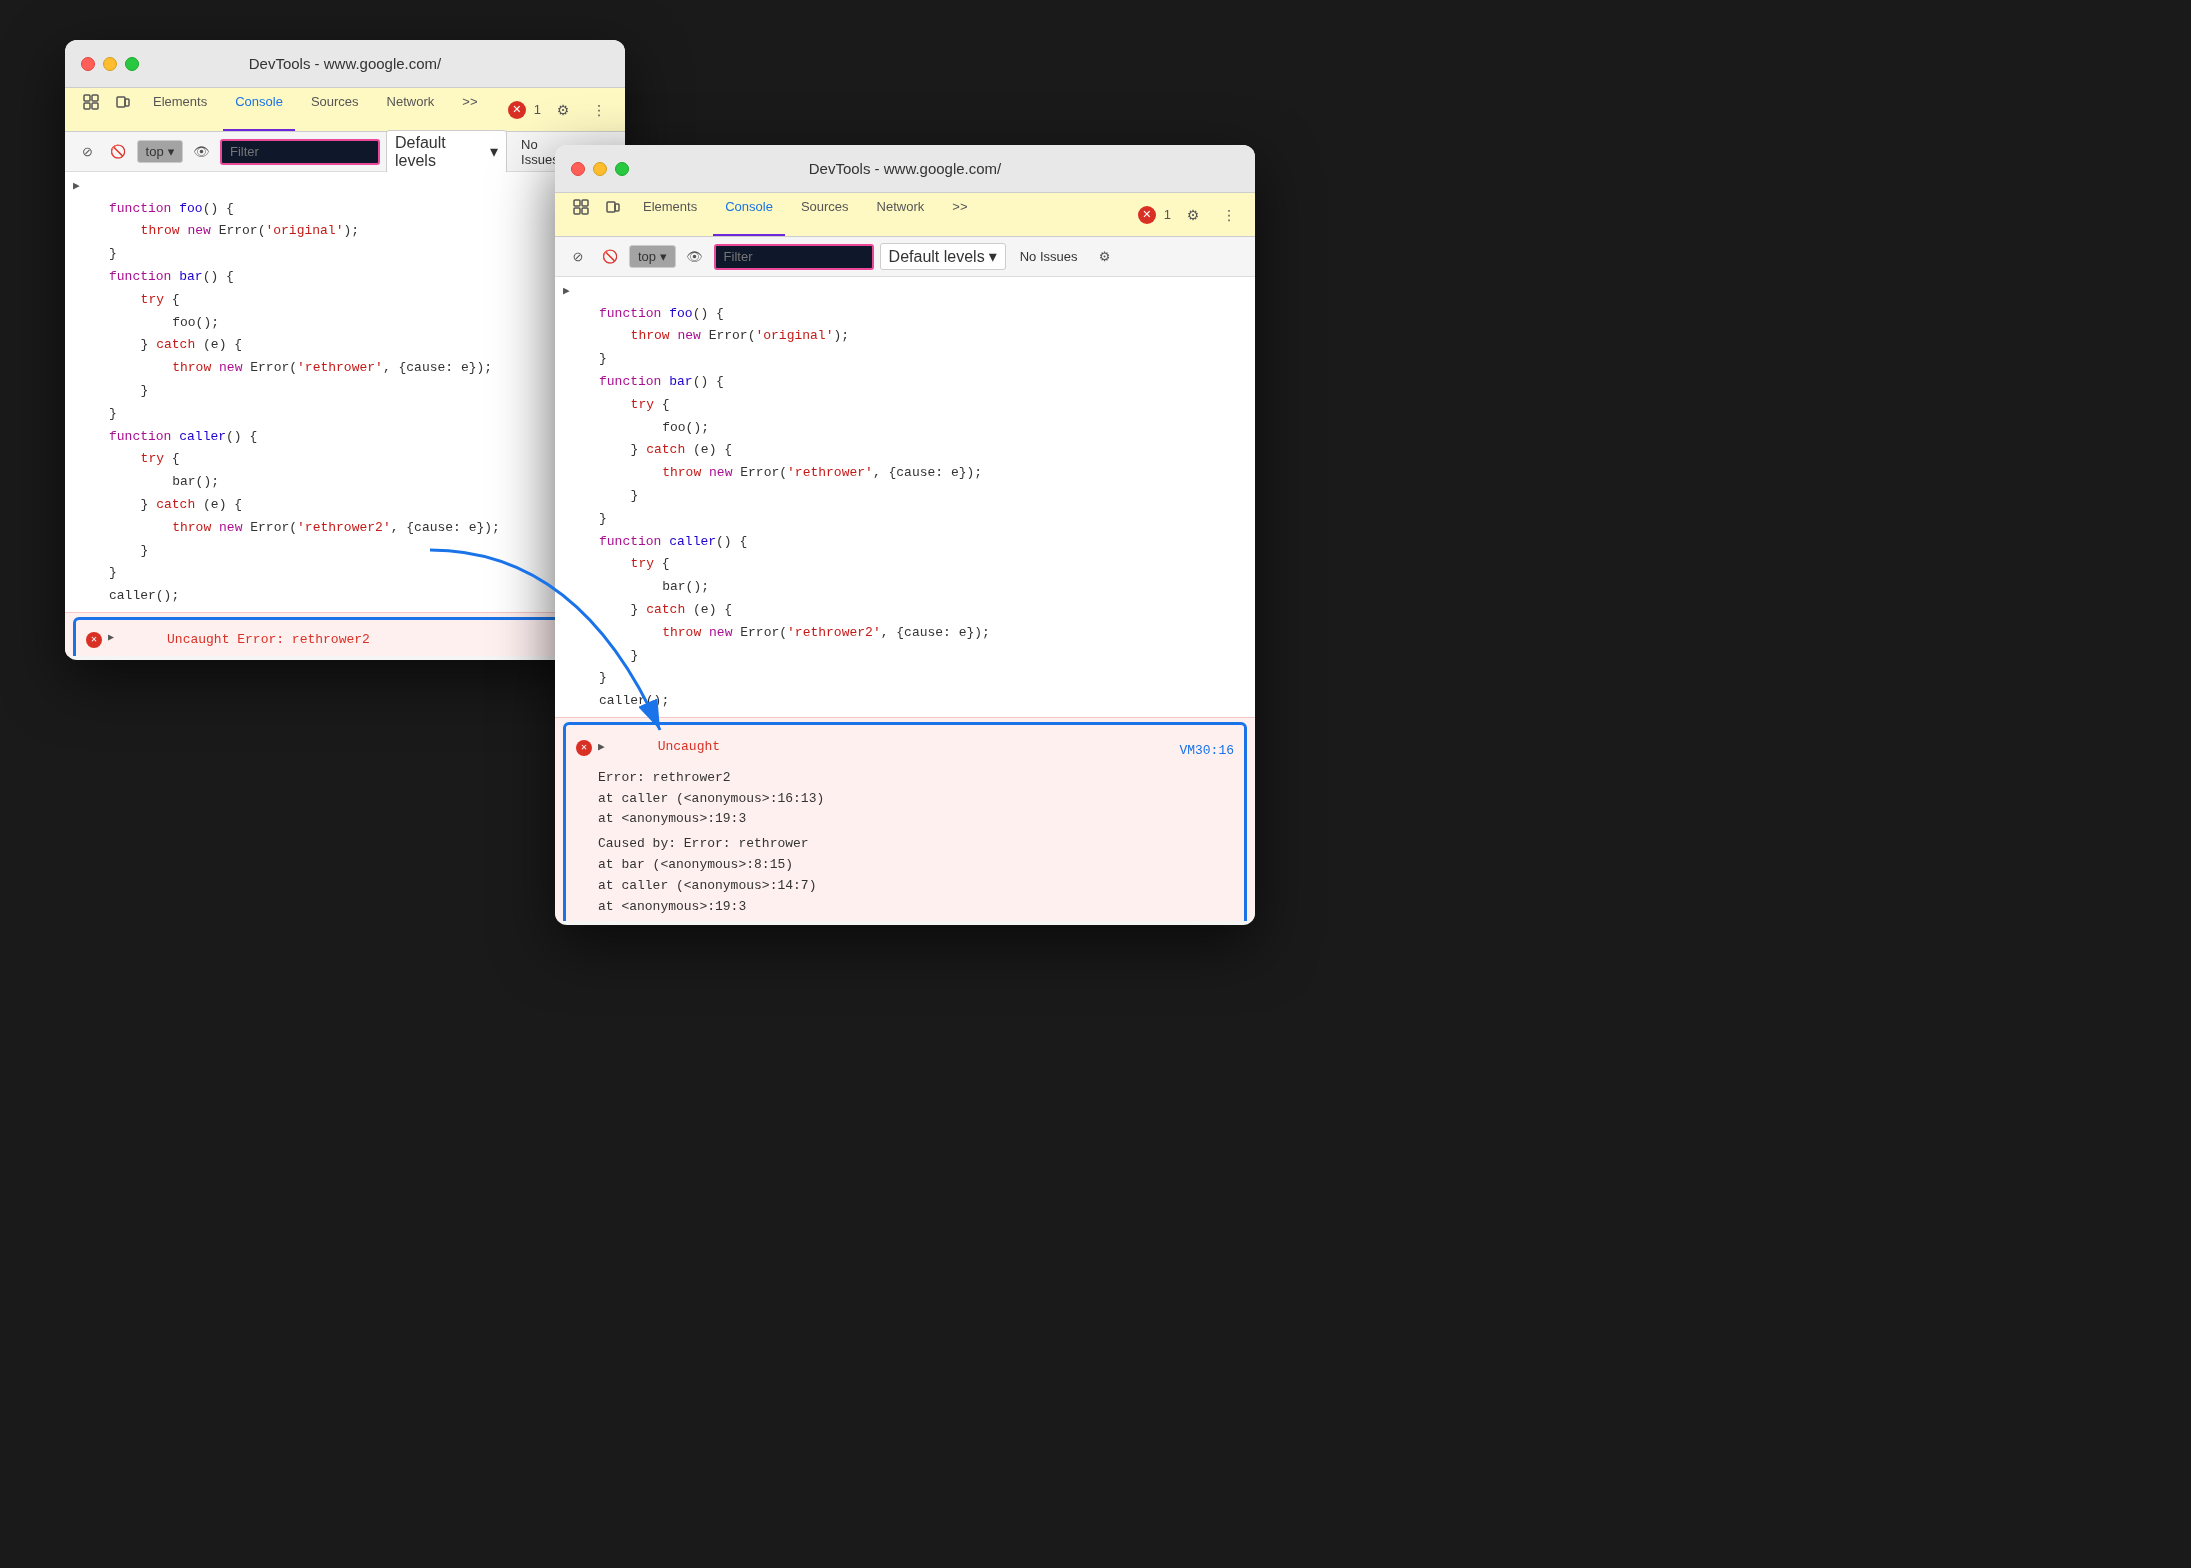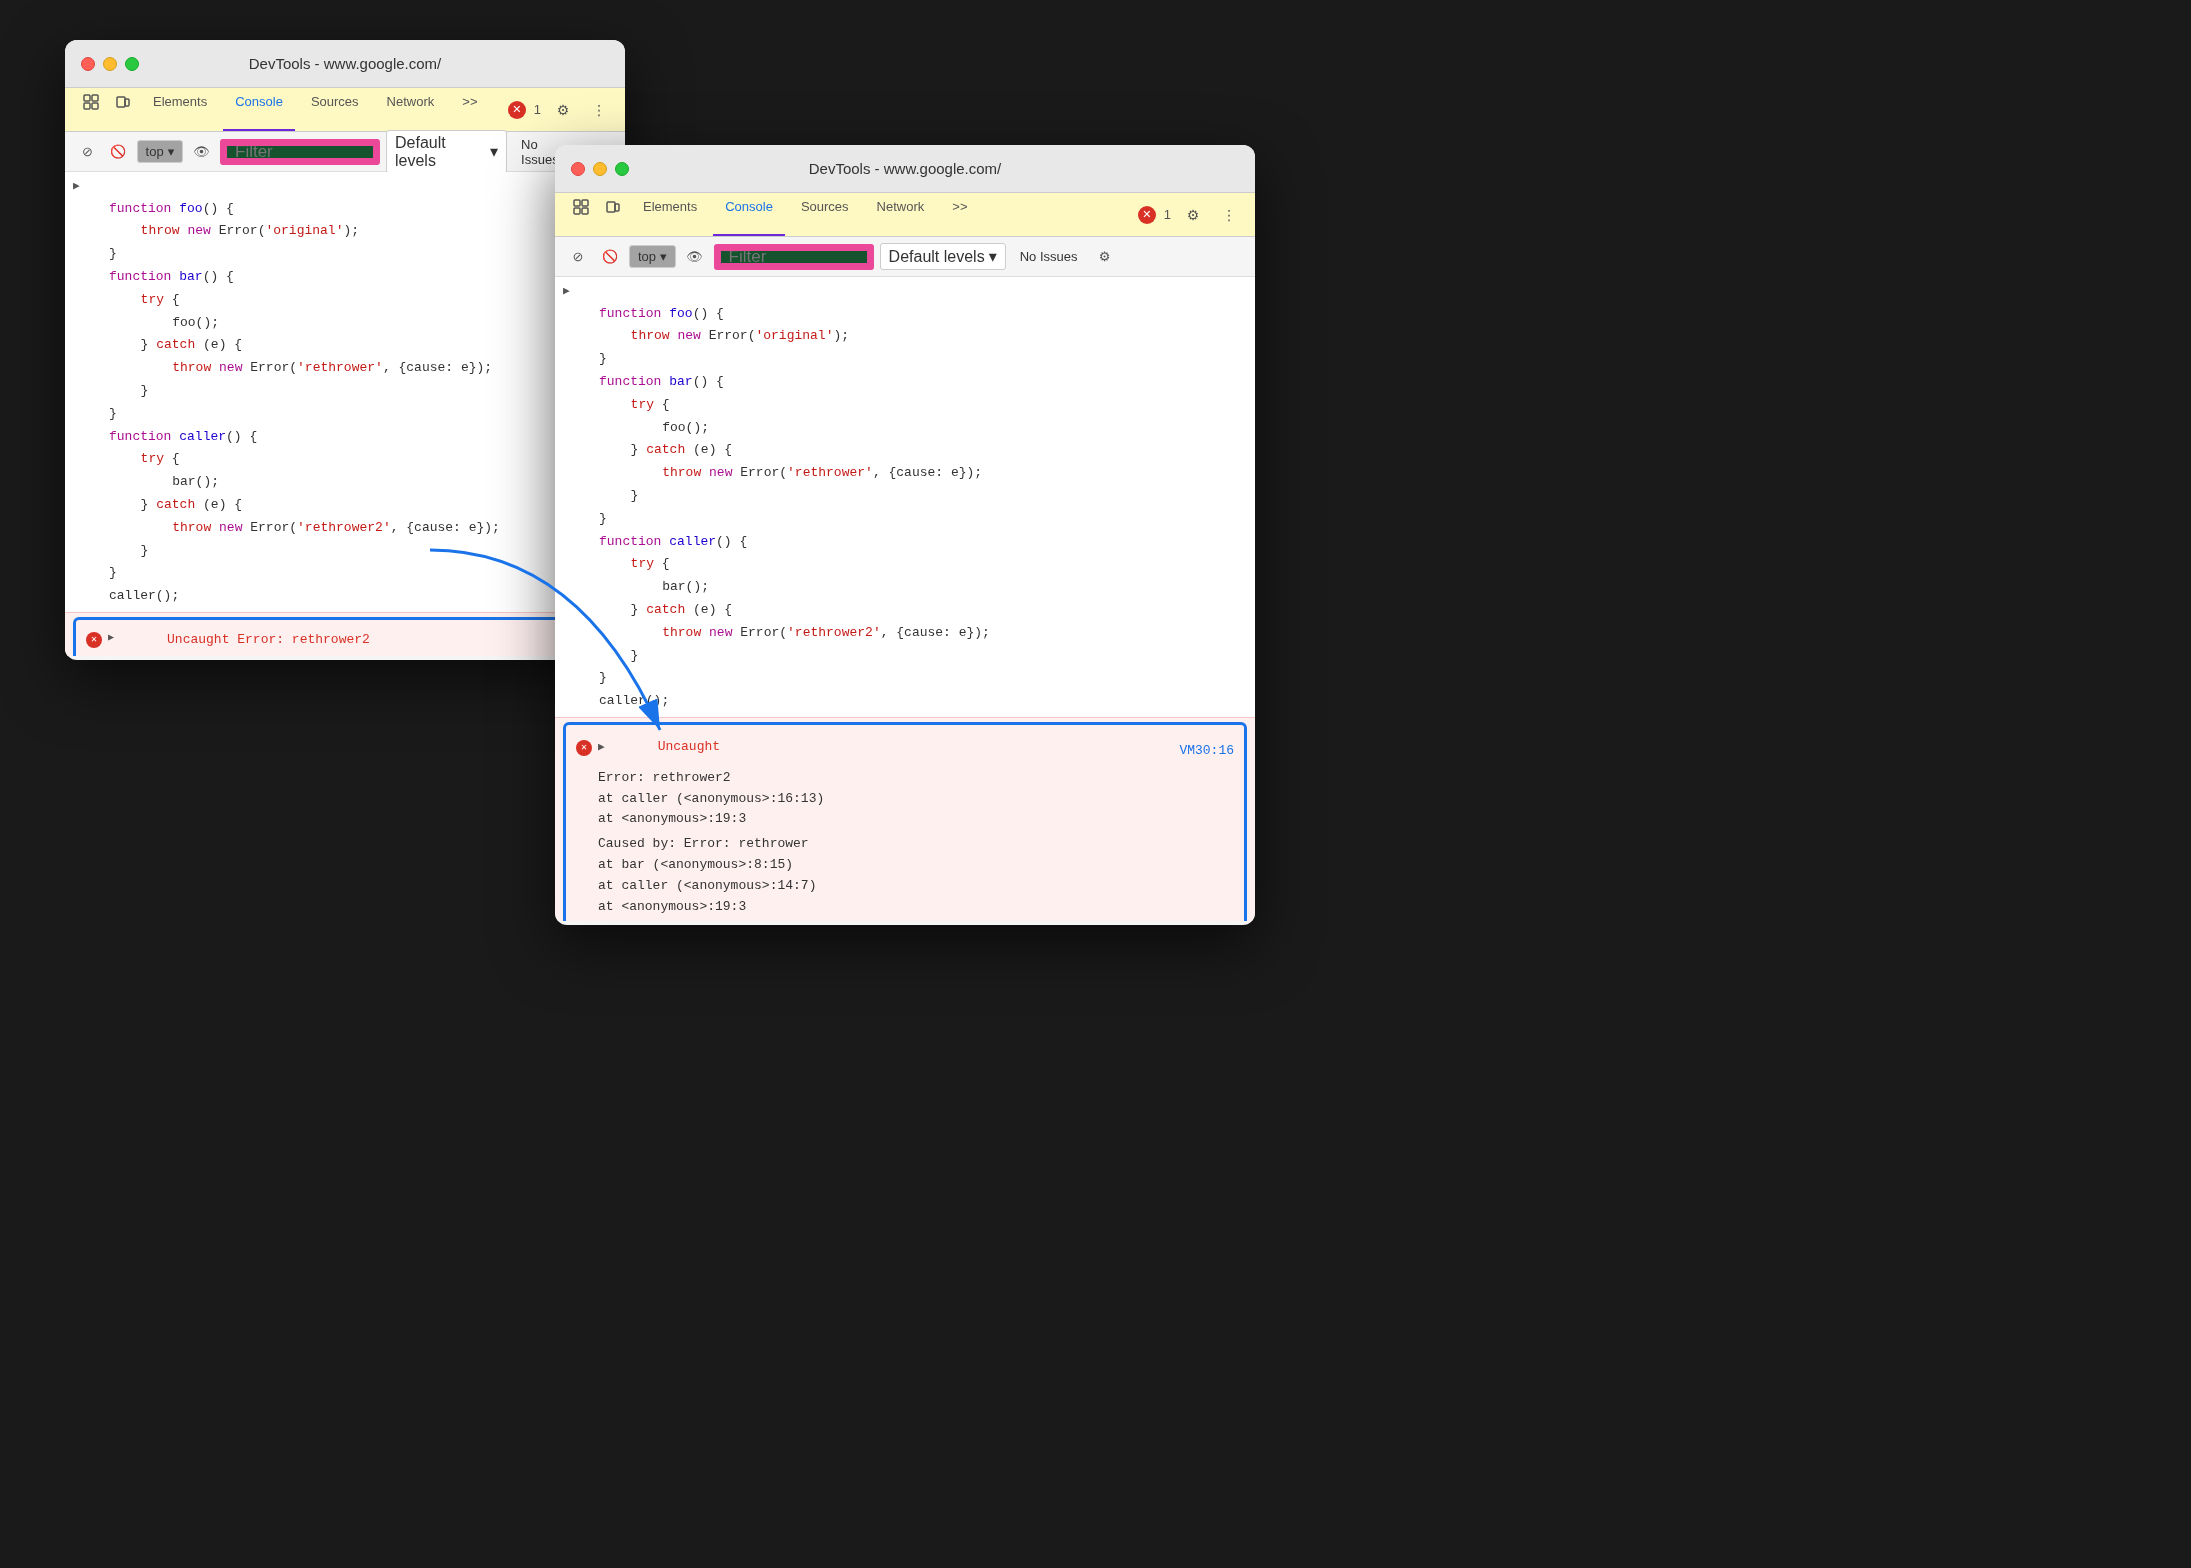--- a/index.html
+++ b/index.html
@@ -136,26 +136,26 @@
       border-radius: 3px;
       font-size: 13px;
       color: #333;
       cursor: pointer;
       background: #a3a3a3;
     }
     .filter-input {
       flex: 1;
       max-width: 160px;
       height: 26px;
-      border: 7px solid #ec4899;
+      border: 2px solid #ec4899;
       border-radius: 3px;
       padding: 0 8px;
-      font-size: 17px;
+      font-size: 13px;
       color: #999;
-      background: #14532d;
+      background: #0f172a;
     }
     .default-levels {
       display: flex;
       align-items: center;
       gap: 4px;
       padding: 3px 8px;
       border: 1px solid #ccc;
       border-radius: 3px;
       font-size: 16px;
       color: #333;

